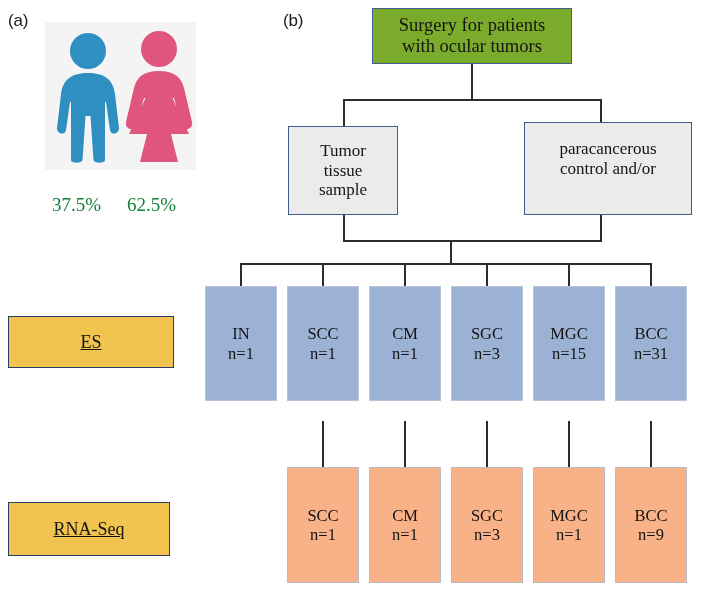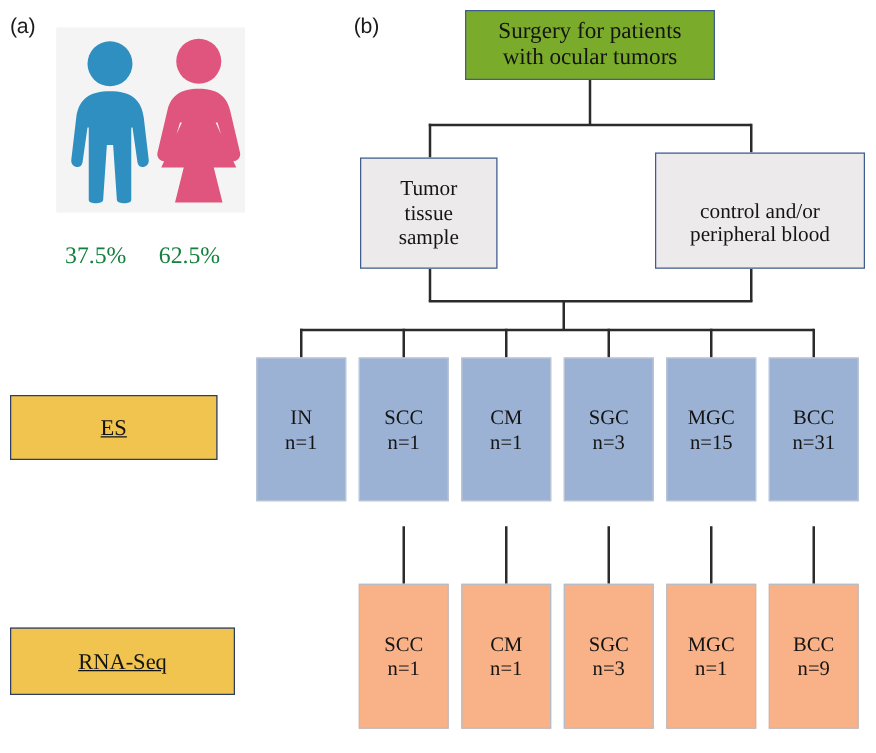--- a/index.html
+++ b/index.html
@@ -114,21 +114,21 @@
     border: 1.6px solid #2c3f63;
     font-size: 18px;
   }
 
   
   #node-surgery      { left: 372px; top: 8px;   width: 200px; height: 56px; }
   #node-tumor        { left: 288px; top: 126px; width: 110px; height: 89px; }
   #node-paracancer   { left: 524px; top: 122px; width: 168px; height: 93px; }
 
   #node-es      { left: 8px; top: 316px; width: 166px; height: 52px; }
-  #node-rnaseq  { left: 8px; top: 502px; width: 180px; height: 54px; }
+  #node-rnaseq  { left: 8px; top: 502px; width: 162px; height: 54px; }
 
   .row-blue   { top: 286px; height: 115px; }
   .row-orange { top: 467px; height: 116px; }
 
   
   .line {
     position: absolute;
     background: #2b2b2b;
     z-index: 1;
   }
@@ -230,23 +230,23 @@
 
   <div class="node node-green" id="node-surgery">
     <div>
       <span>Surgery for patients</span><br>
       <span>with ocular tumors</span>
     </div>
   </div>
 
   <div class="node node-gray" id="node-paracancer">
     <div>
+      <span>paracancerous</span><br>
+      <span>control and/or</span><br>
       <br>
-      <span>control and/or</span><br>
-      <span>peripheral blood</span><br>
     </div>
   </div>
 
   <div class="node node-gold" id="node-es">
     <div>
       <span>ES</span><br>
     </div>
   </div>
 
   <div class="node node-gold" id="node-rnaseq">

